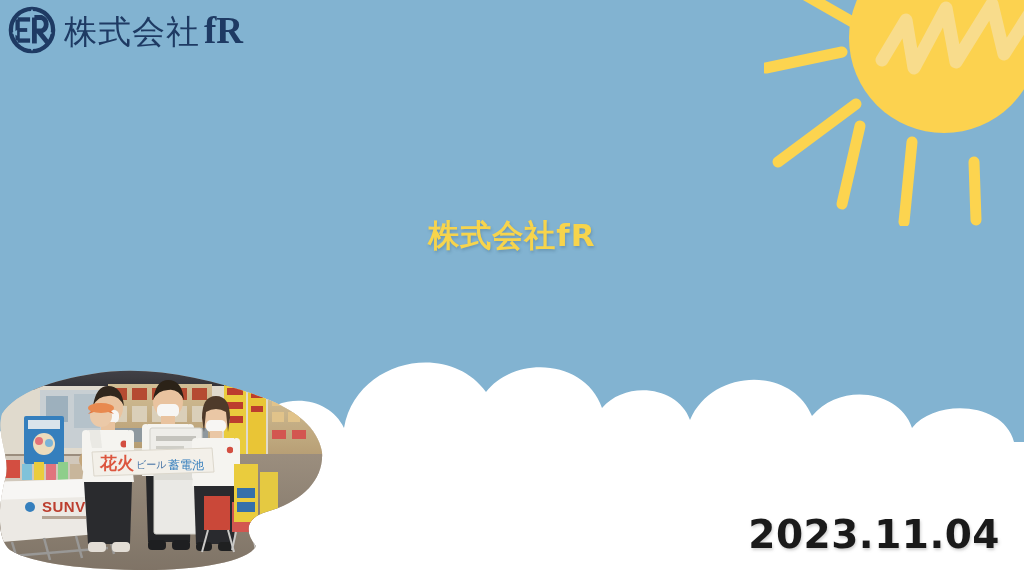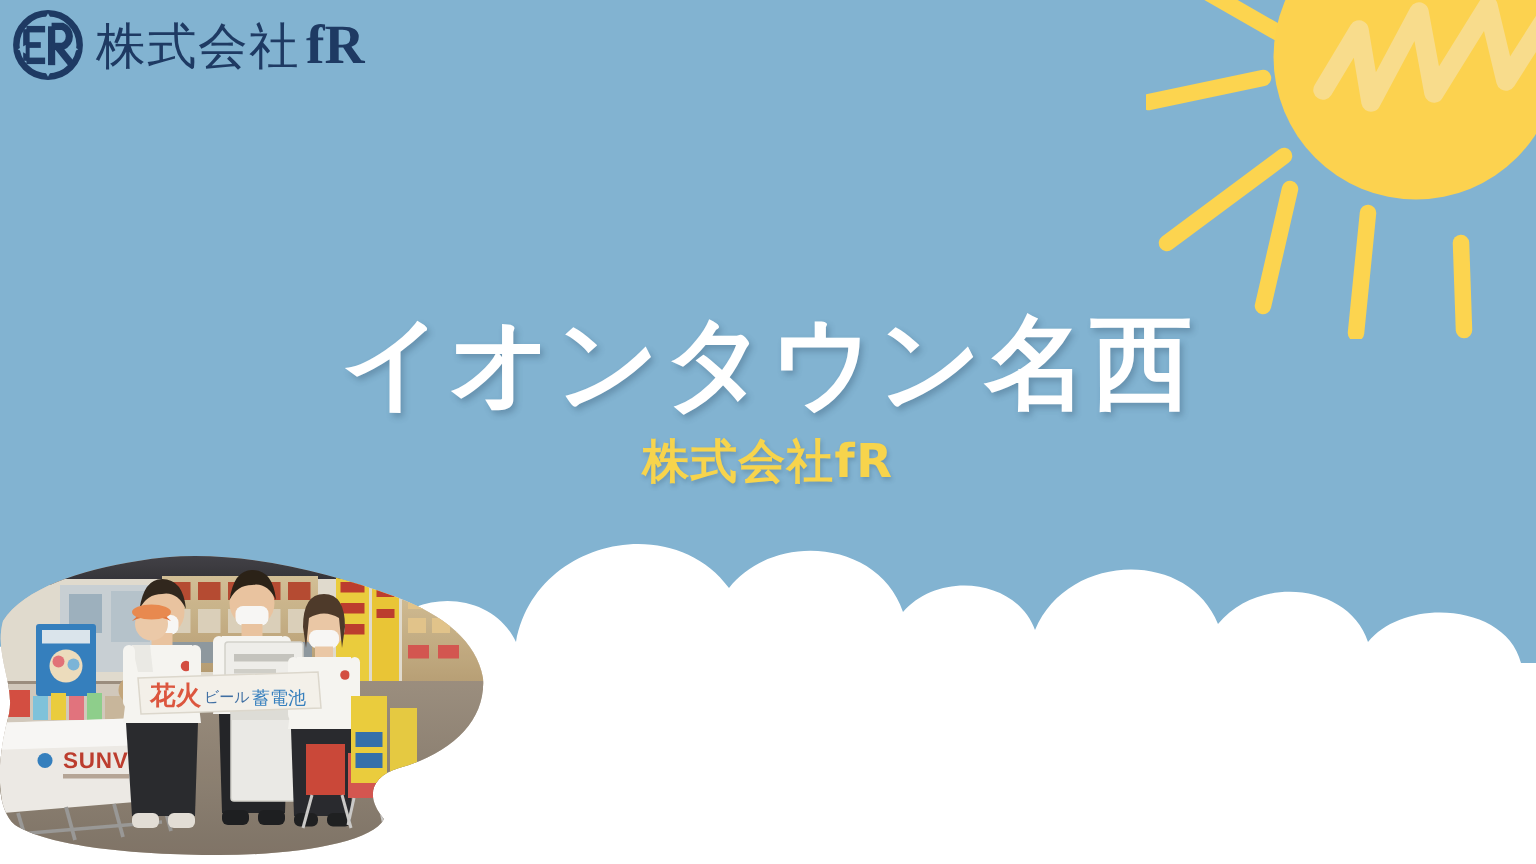--- a/index.html
+++ b/index.html
@@ -368,20 +368,20 @@
       <path d="M63 52 L84 78" stroke="#1E3A63" stroke-width="10" stroke-linecap="butt"></path>
       <path d="M50 6 L44 17 L56 17 Z" fill="#82B3D1"></path>
       <path d="M50 94 L44 83 L56 83 Z" fill="#82B3D1"></path>
       <path d="M8 56 L19 50 L19 62 Z" fill="#82B3D1"></path>
       <path d="M92 56 L81 50 L81 62 Z" fill="#82B3D1"></path>
     </svg>
     <div class="logo-word"><span>株式会社</span><span class="fr">fR</span></div>
   </div>
 
   <div class="title-block">
-    <h1 class="main-title">イオンタウン名西</h1>
     <h2 class="sub-title">株式会社fR</h2>
   </div>
 
   <div class="dates">
+    <div class="date-line">2023.11.04</div>
   </div>
 
 </div>
 
 </body></html>

